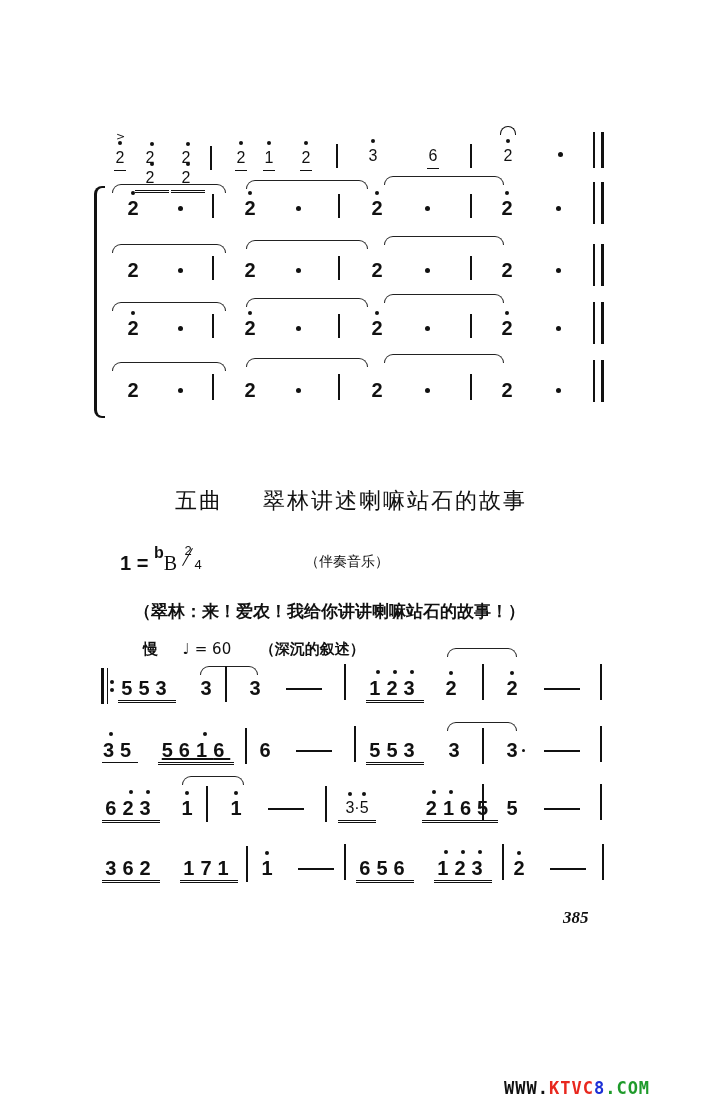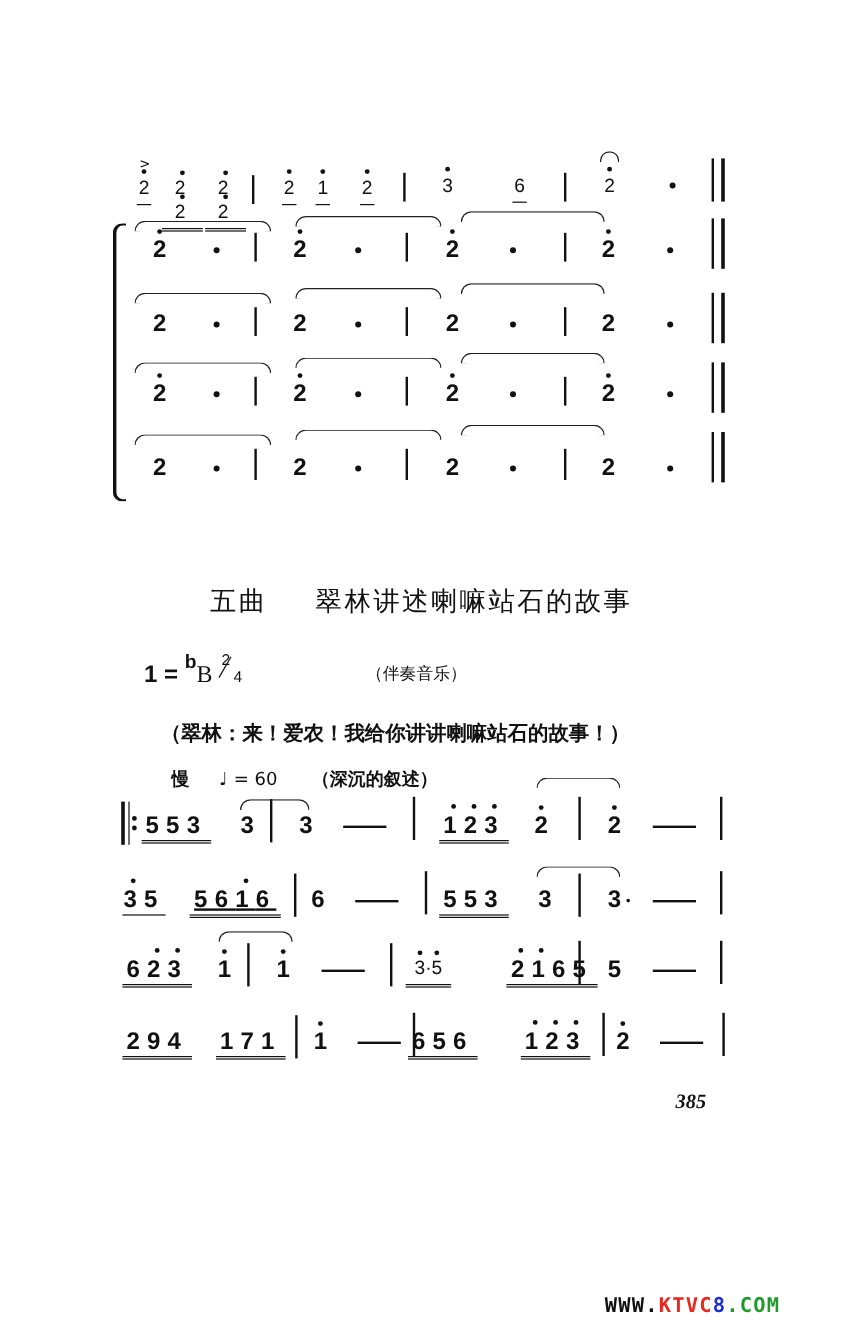--- a/index.html
+++ b/index.html
@@ -200,27 +200,27 @@
   <div class="bar" style="left:325px;top:786px;height:36px;"></div>
   <div class="note thin ul2" style="left:338px;top:798px;width:38px;"><span style="position:relative" class="dot-above">3</span>·<span style="position:relative" class="dot-above">5</span></div>
   <div class="note ul2" style="left:394px;top:798px;width:76px;letter-spacing:6px;margin-left:28px;"><span style="position:relative" class="dot-above">2</span><span style="position:relative" class="dot-above">1</span>65</div>
   <div class="bar" style="left:482px;top:784px;height:36px;"></div>
   <div class="note" style="left:505px;top:798px;width:14px;">5</div>
   <div class="dash" style="left:544px;top:808px;"></div>
   <div class="bar" style="left:600px;top:784px;height:36px;"></div>
 </div>
 
 <div>
-  <div class="note ul2" style="left:102px;top:858px;width:58px;letter-spacing:6px;">294</div>
+  <div class="note ul2" style="left:102px;top:858px;width:58px;letter-spacing:6px;">362</div>
   <div class="note ul2" style="left:180px;top:858px;width:58px;letter-spacing:6px;">171</div>
   <div class="bar" style="left:246px;top:846px;height:36px;"></div>
   <div class="note dot-above" style="left:260px;top:858px;width:14px;">1</div>
   <div class="dash" style="left:298px;top:868px;"></div>
   <div class="bar" style="left:344px;top:844px;height:36px;"></div>
-  <div class="note ul2" style="left:340px;top:858px;width:58px;letter-spacing:6px;">656</div>
+  <div class="note ul2" style="left:356px;top:858px;width:58px;letter-spacing:6px;">656</div>
   <div class="note ul2" style="left:434px;top:858px;width:58px;letter-spacing:6px;"><span style="position:relative" class="dot-above">1</span><span style="position:relative" class="dot-above">2</span><span style="position:relative" class="dot-above">3</span></div>
   <div class="bar" style="left:502px;top:844px;height:36px;"></div>
   <div class="note dot-above" style="left:512px;top:858px;width:14px;">2</div>
   <div class="dash" style="left:550px;top:868px;"></div>
   <div class="bar" style="left:602px;top:844px;height:36px;"></div>
 </div>
 
 <div class="abs pagenum" style="left:563px;top:908px;">385</div>
 
 <div class="abs wm" style="left:504px;top:1078px;">

